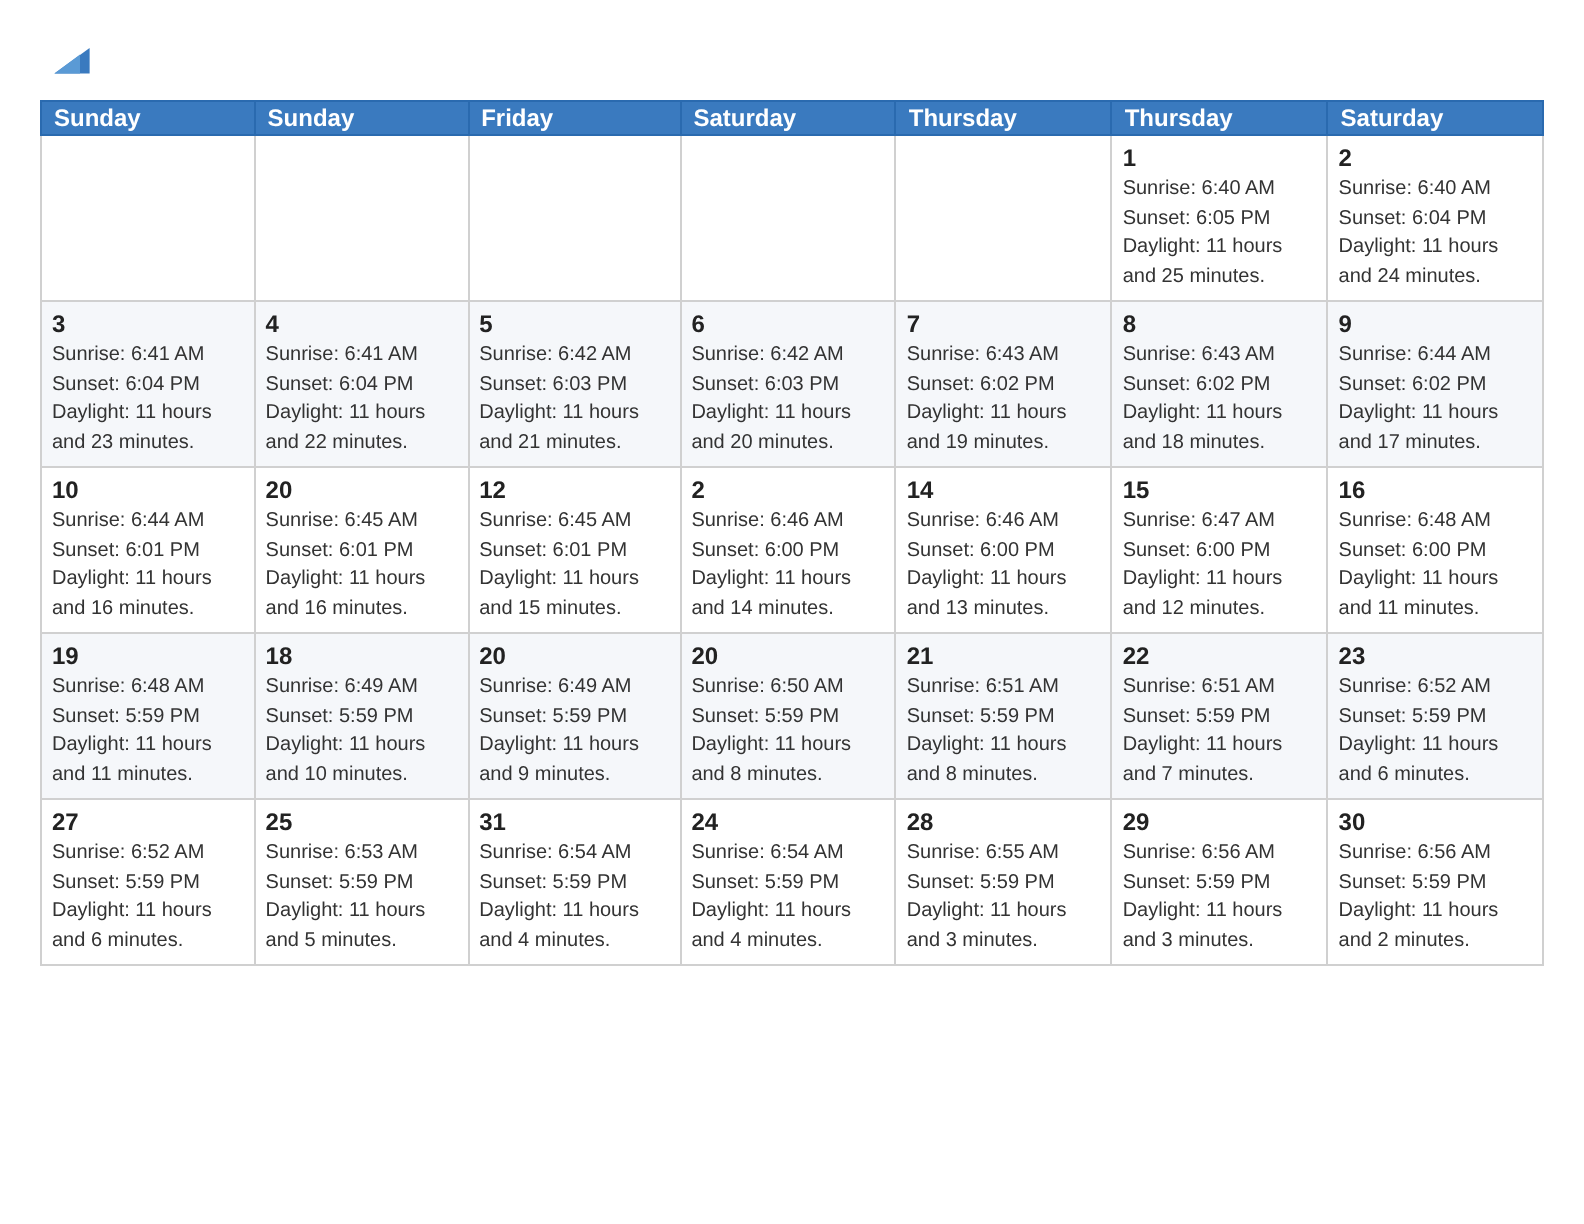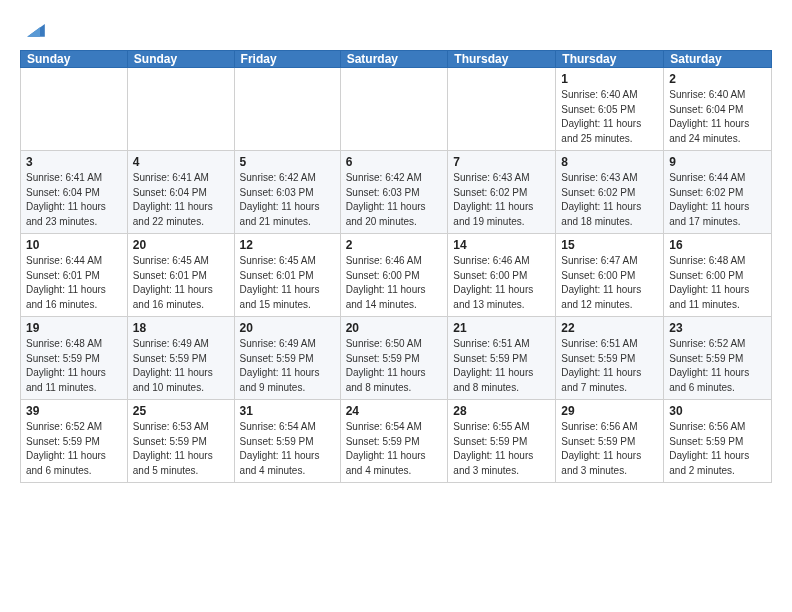--- a/index.html
+++ b/index.html
@@ -230,21 +230,21 @@
             <div class="day-num">22</div>
             <div class="day-info">Sunrise: 6:51 AM<br>Sunset: 5:59 PM<br>Daylight: 11 hours<br>and 7 minutes.</div>
           </td>
           <td>
             <div class="day-num">23</div>
             <div class="day-info">Sunrise: 6:52 AM<br>Sunset: 5:59 PM<br>Daylight: 11 hours<br>and 6 minutes.</div>
           </td>
         </tr>
         <tr>
           <td>
-            <div class="day-num">39</div>
+            <div class="day-num">27</div>
             <div class="day-info">Sunrise: 6:52 AM<br>Sunset: 5:59 PM<br>Daylight: 11 hours<br>and 6 minutes.</div>
           </td>
           <td>
             <div class="day-num">25</div>
             <div class="day-info">Sunrise: 6:53 AM<br>Sunset: 5:59 PM<br>Daylight: 11 hours<br>and 5 minutes.</div>
           </td>
           <td>
             <div class="day-num">31</div>
             <div class="day-info">Sunrise: 6:54 AM<br>Sunset: 5:59 PM<br>Daylight: 11 hours<br>and 4 minutes.</div>
           </td>

